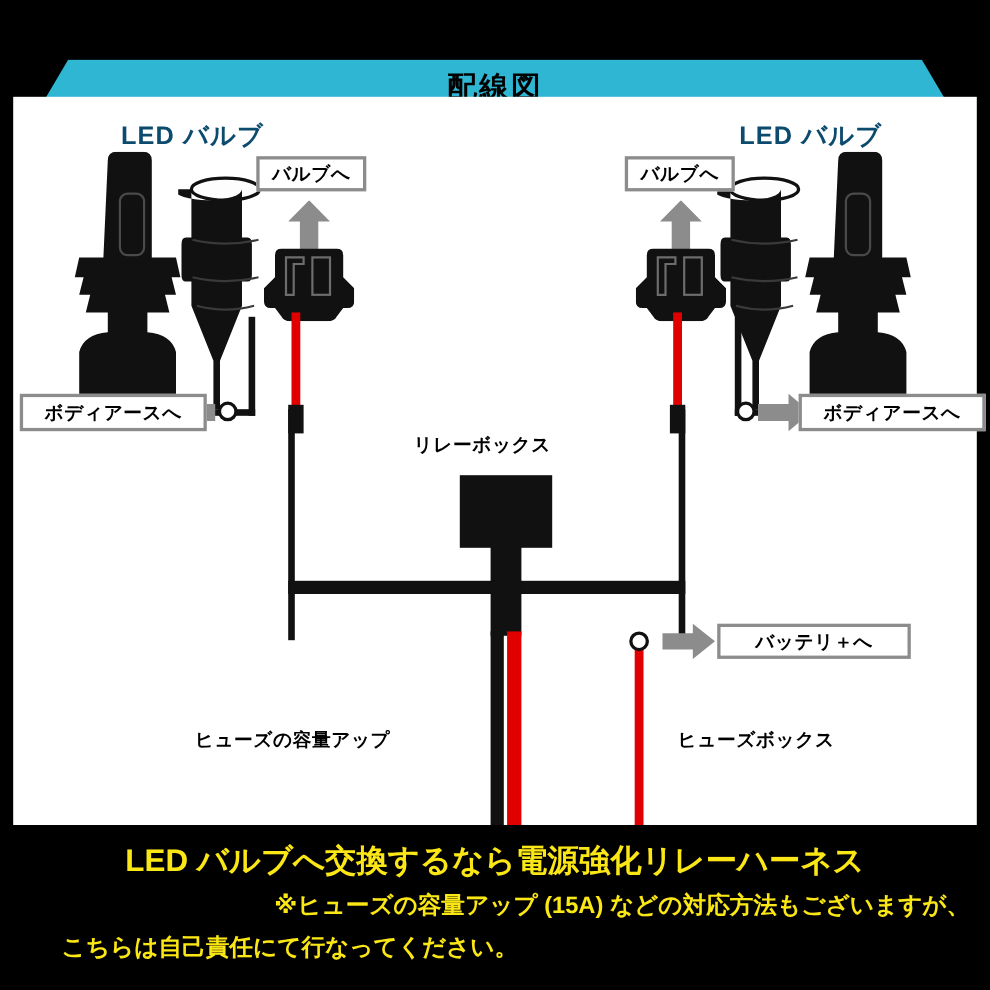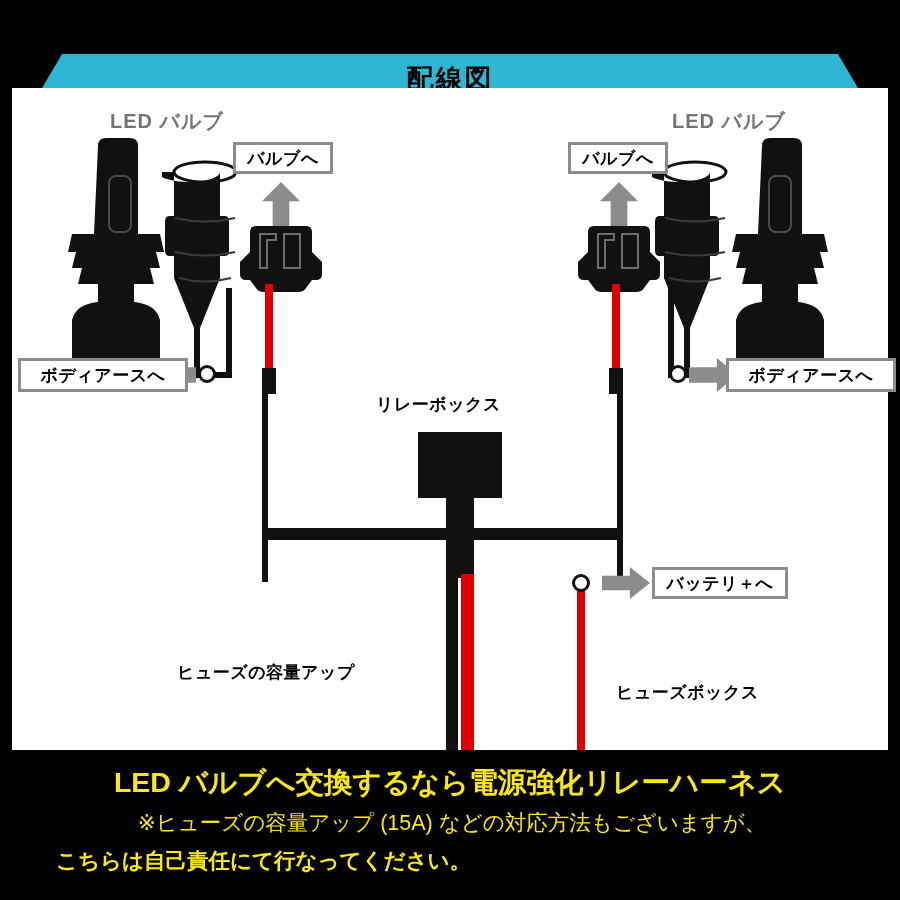--- a/index.html
+++ b/index.html
@@ -54,22 +54,22 @@
   .panel {
     position: absolute;
     left: 12px; top: 88px;
     width: 876px; height: 662px;
     background: #ffffff;
   }
 
   
   .hdr-label {
     position: absolute;
-    color: #737373;
-    font-size: 20px;
+    color: #0c4a6e;
+    font-size: 23px;
     font-weight: bold;
     white-space: nowrap;
     letter-spacing: 1px;
   }
   .part-label {
     position: absolute;
     color: #000;
     font-size: 17px;
     font-weight: bold;
     white-space: nowrap;
@@ -140,24 +140,24 @@
     text-align: center;
     color: #fbe715;
     font-size: 28.5px;
     font-weight: bold;
     white-space: nowrap;
     letter-spacing: 0px;
   }
   .foot-line2 {
     position: absolute;
     left: 22px; top: 58px; width: 860px;
-    text-align: center;
+    text-align: right;
     color: #fbe715;
     font-size: 21.5px;
-    font-weight: normal;
+    font-weight: bold;
     white-space: nowrap;
   }
   .foot-line3 {
     position: absolute;
     left: 56px; top: 96px; width: 860px;
     text-align: left;
     color: #fbe715;
     font-size: 21.5px;
     font-weight: bold;
     white-space: nowrap;
@@ -283,23 +283,23 @@
       <path d="M13 6 v32" fill="none" stroke="#3a3a3a" stroke-width="2"></path>
       <path d="M20 7 v28" fill="none" stroke="#3a3a3a" stroke-width="2"></path>
     </svg>
 
     <div class="arrow-left" style="left:137px; top:690px; width:48px; height:32px;"></div>
     <div class="callout" style="left:58px; top:690px; width:78px; height:32px;">車両へ</div>
 
     <div class="wire-red" style="left:565px; top:497px; width:8px; height:203px;"></div>
     <div class="ring-term" style="left:560px; top:486px; width:18px; height:18px;"></div>
     <div class="arrow-right" style="left:590px; top:479px; width:48px; height:32px;"></div>
-    <div class="callout" style="left:640px; top:479px; width:136px; height:32px;">バッテリ＋へ</div>
-
-    <div class="part-label" style="left:604px; top:573px;margin-top:20px;">ヒューズボックス</div>
+    <div class="callout" style="left:640px; top:479px; width:176px; height:32px;">バッテリ＋へ</div>
+
+    <div class="part-label" style="left:604px; top:573px;">ヒューズボックス</div>
 
     <div class="wire-red" style="left:565px; top:686px; width:84px; height:8px;"></div>
     <div class="relay-box" style="left:643px; top:680px; width:56px; height:30px;"></div>
 
   </div>
 
   <div class="footer">
     <div class="foot-line1">LED バルブへ交換するなら電源強化リレーハーネス</div>
     <div class="foot-line2">※ヒューズの容量アップ (15A) などの対応方法もございますが、</div>
     <div class="foot-line3">こちらは自己責任にて行なってください。</div>

